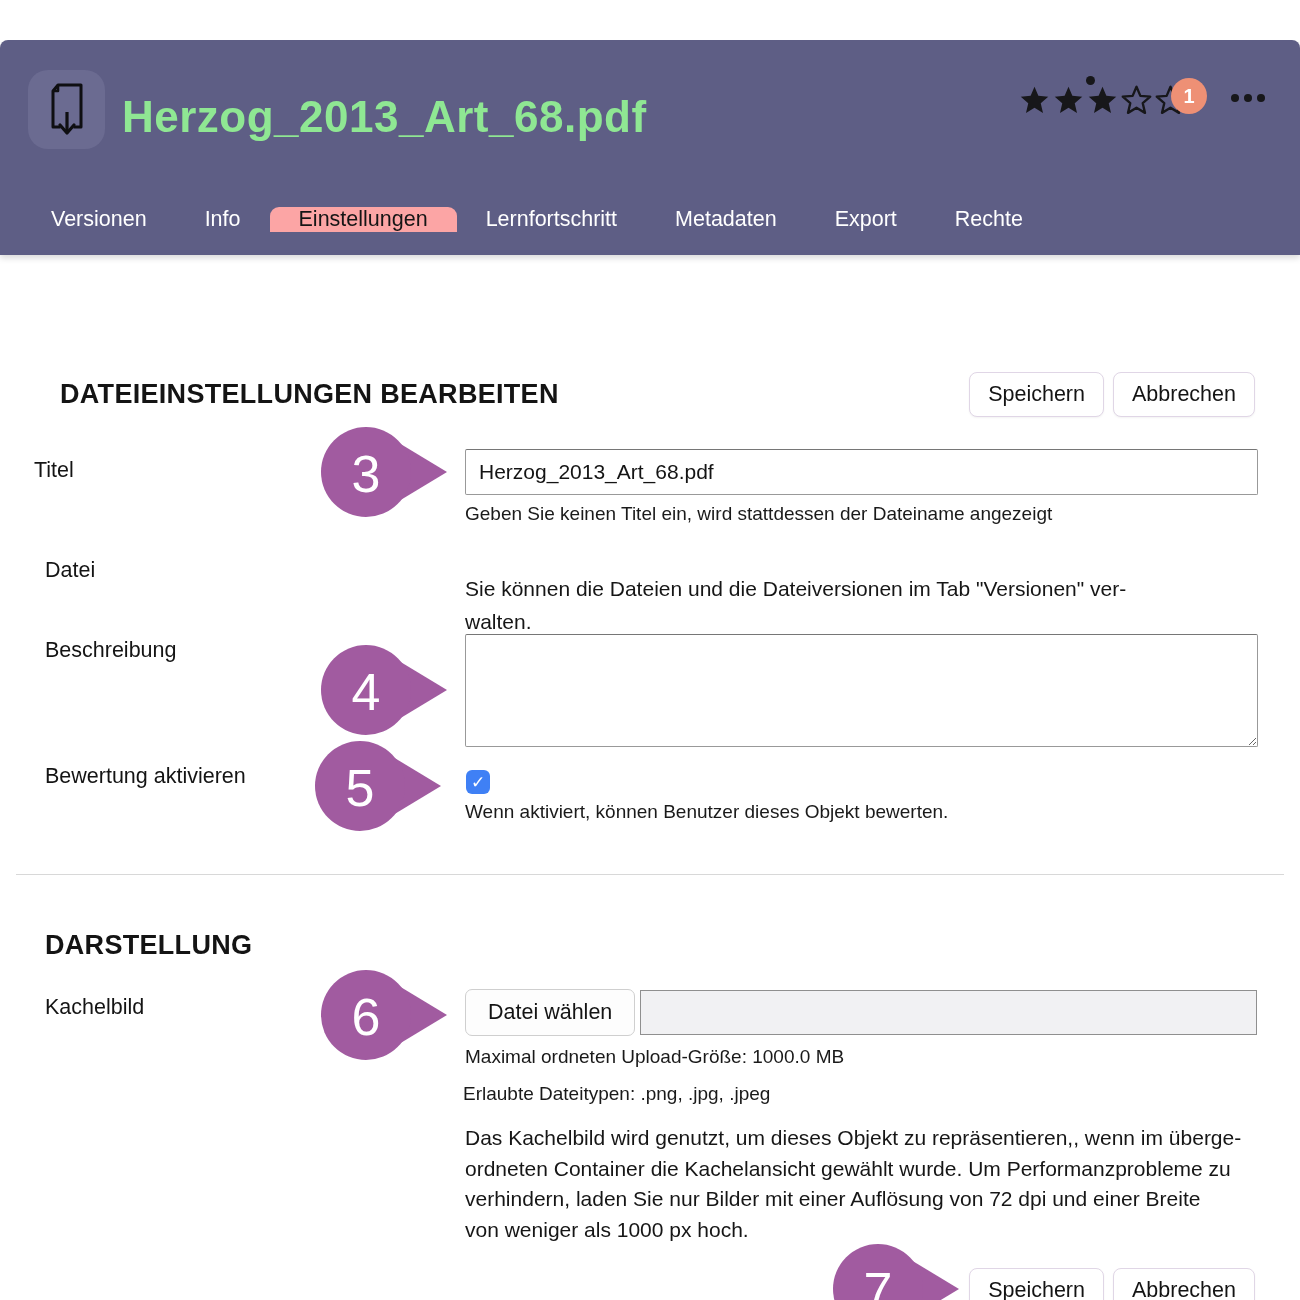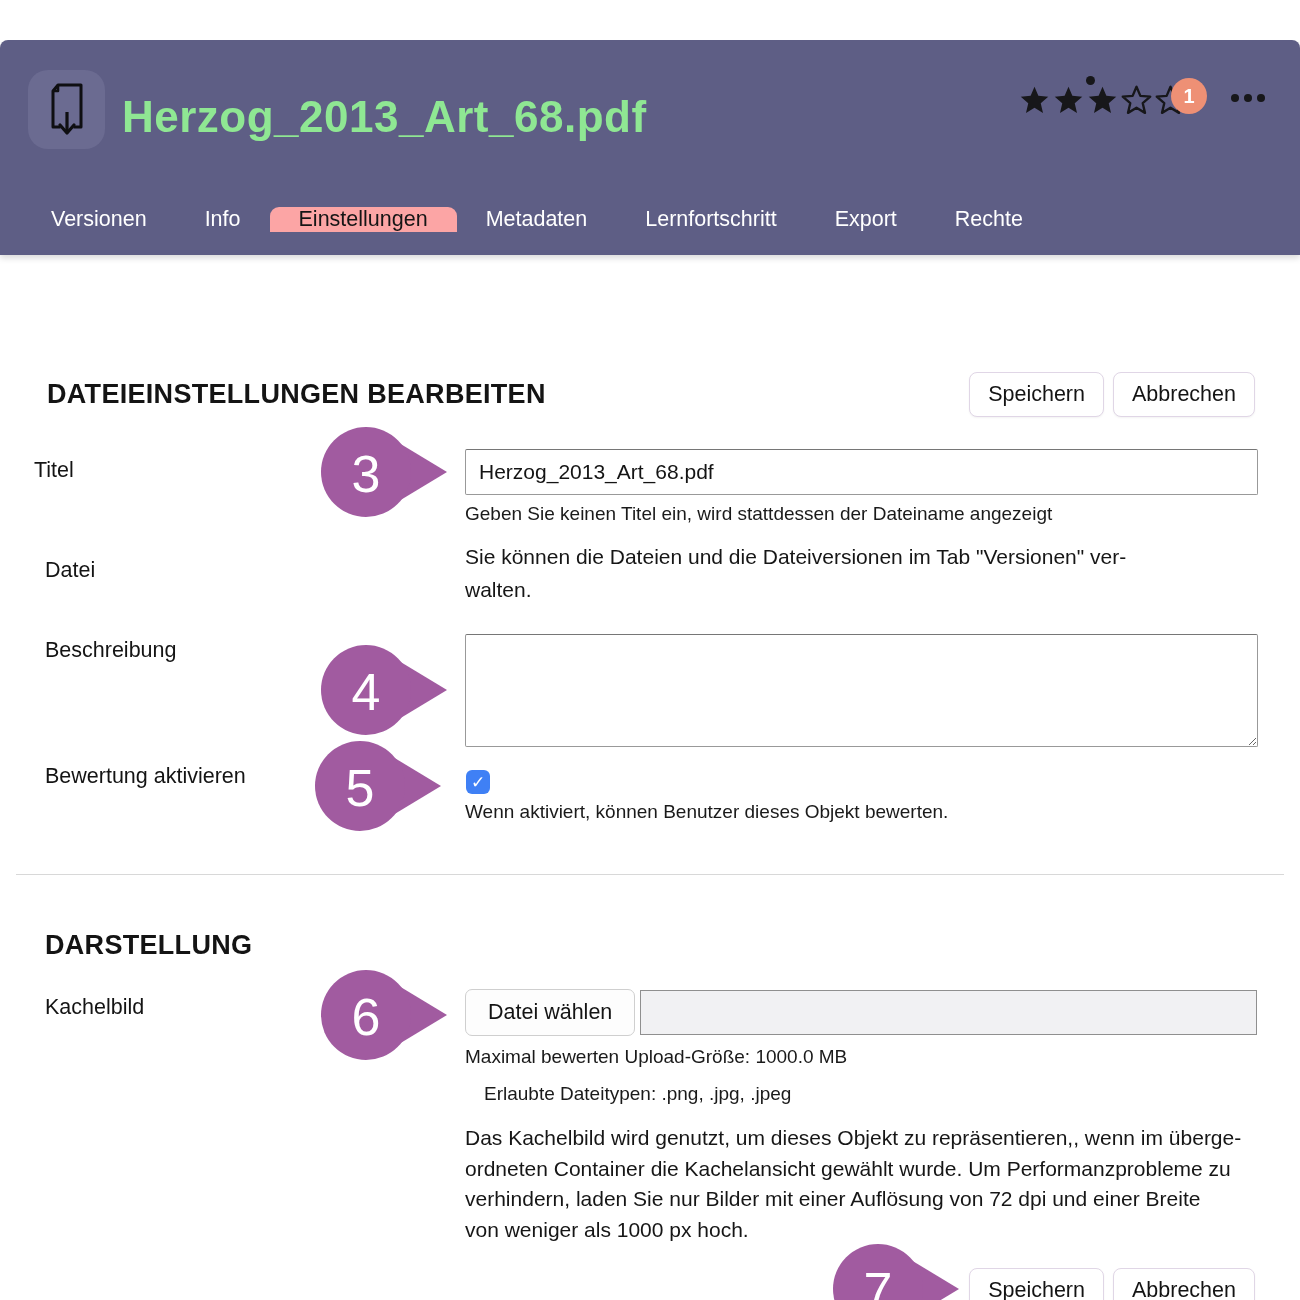--- a/index.html
+++ b/index.html
@@ -94,44 +94,44 @@
     <div class="more-dots">
         <i></i>
         <i></i>
         <i></i>
       </div>
 
     <nav class="tabs">
       <div class="tab">Versionen</div>
       <div class="tab">Info</div>
       <div class="tab active">Einstellungen</div>
+      <div class="tab">Lernfortschritt</div>
       <div class="tab">Metadaten</div>
-      <div class="tab">Lernfortschritt</div>
       <div class="tab">Export</div>
       <div class="tab">Rechte</div>
     </nav>
   </div>
 
   
-  <div class="abs" style="top:332px;left:47px;right:45px;display:flex;justify-content:space-between;align-items:flex-start;">
+  <div class="abs" style="top:332px;left:60px;right:45px;display:flex;justify-content:space-between;align-items:flex-start;">
     <h2 class="section-title" style="margin-top:7px;">DATEIEINSTELLUNGEN BEARBEITEN</h2>
     <div class="btn-row">
       <button class="btn">Speichern</button>
       <button class="btn">Abbrechen</button>
     </div>
   </div>
 
   
   <div class="abs form-label" style="left:34px;top:418px;">Titel</div>
   <input class="abs text-input" style="left: 465px; top: 409px;" type="text" value="Herzog_2013_Art_68.pdf">
   <div class="abs help-text" style="left:465px;top:463px;">Geben Sie keinen Titel ein, wird stattdessen der Dateiname angezeigt</div>
 
   
   <div class="abs form-label" style="left:45px;top:518px;">Datei</div>
-  <div class="abs datei-text prewrap" style="left:465px;top:500px;">Sie können die Dateien und die Dateiversionen im Tab "Versionen" ver-
+  <div class="abs datei-text prewrap" style="left:465px;top:532px;">Sie können die Dateien und die Dateiversionen im Tab "Versionen" ver-
 walten.</div>
 
   
   <div class="abs form-label" style="left:45px;top:598px;">Beschreibung</div>
   <textarea class="abs desc-area" style="left: 465px; top: 594px;"></textarea>
 
   
   <div class="abs form-label" style="left:45px;top:724px;">Bewertung aktivieren</div>
   <div class="abs checkbox" style="left:466px;top:730px;">
     <span>✓</span>
@@ -140,22 +140,22 @@
 
   <div class="divider" style="top:834px;"></div>
 
   
   <h2 class="abs section-title" style="left:45px;top:890px;">DARSTELLUNG</h2>
 
   
   <div class="abs form-label" style="left:45px;top:955px;">Kachelbild</div>
   <button class="abs choose-btn" style="left:465px;top:949px;">Datei wählen</button>
   <div class="file-field" style="top:950px;"></div>
-  <div class="abs help-text" style="left:465px;top:1006px;">Maximal bewerten Upload-Größe: 1000.0 MB</div>
-  <div class="abs help-text" style="left:484px;top:1043px;">Erlaubte Dateitypen: .png, .jpg, .jpeg</div>
+  <div class="abs help-text" style="left:465px;top:1006px;">Maximal ordneten Upload-Größe: 1000.0 MB</div>
+  <div class="abs help-text" style="left:463px;top:1043px;">Erlaubte Dateitypen: .png, .jpg, .jpeg</div>
   <div class="abs body-text prewrap" style="left:465px;top:1083px;">Das Kachelbild wird genutzt, um dieses Objekt zu repräsentieren,, wenn im überge-
 ordneten Container die Kachelansicht gewählt wurde. Um Performanzprobleme zu
 verhindern, laden Sie nur Bilder mit einer Auflösung von 72 dpi und einer Breite
 von weniger als 1000 px hoch.</div>
 
   
   <div class="abs btn-row" style="top:1228px;right:45px;">
     <button class="btn">Speichern</button>
     <button class="btn">Abbrechen</button>
   </div>

